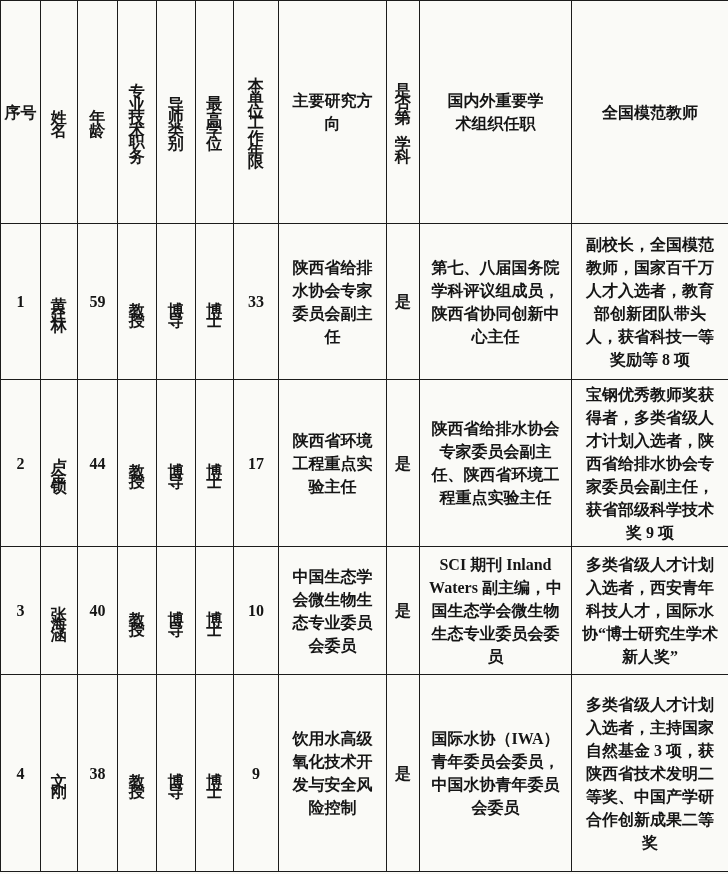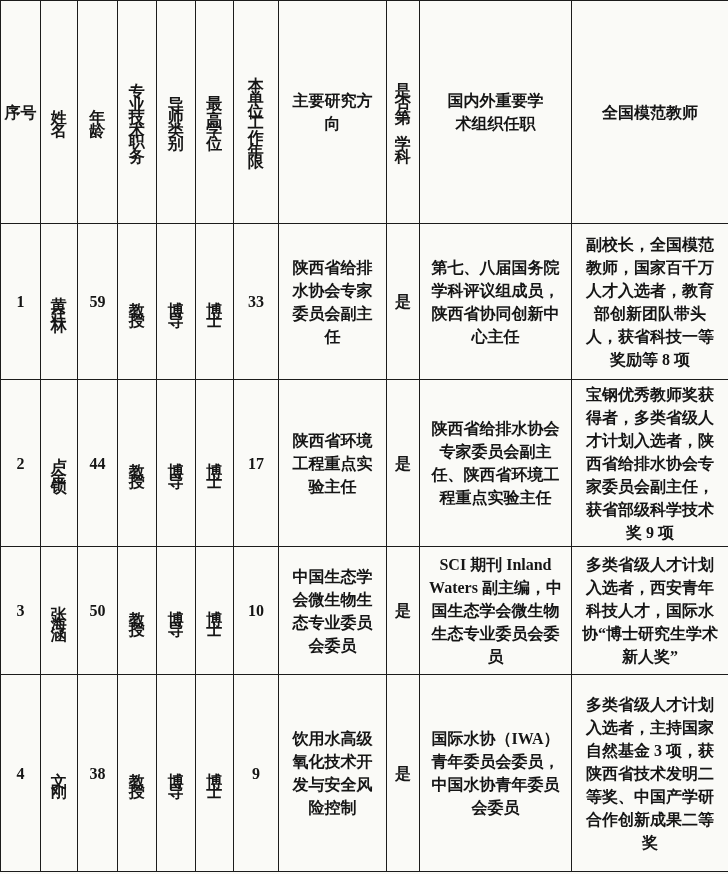--- a/index.html
+++ b/index.html
@@ -103,21 +103,21 @@
     <td>17</td>
     <td class="cw">陕西省环境工程重点实验主任</td>
     <td>是</td>
     <td class="cw">陕西省给排水协会专家委员会副主任、陕西省环境工程重点实验主任</td>
     <td class="cw">宝钢优秀教师奖获得者，多类省级人才计划入选者，陕西省给排水协会专家委员会副主任，获省部级科学技术奖 9 项</td>
   </tr>
 
   <tr class="r3">
     <td class="bold">3</td>
     <td><span class="v">张海涵</span></td>
-    <td>50</td>
+    <td>40</td>
     <td><span class="v">教授</span></td>
     <td><span class="v">博导</span></td>
     <td><span class="v">博士</span></td>
     <td>10</td>
     <td class="cw">中国生态学会微生物生态专业委员会委员</td>
     <td>是</td>
     <td class="cw">SCI 期刊 Inland Waters 副主编，中国生态学会微生物生态专业委员会委员</td>
     <td class="cw">多类省级人才计划入选者，西安青年科技人才，国际水协“博士研究生学术新人奖”</td>
   </tr>
 

